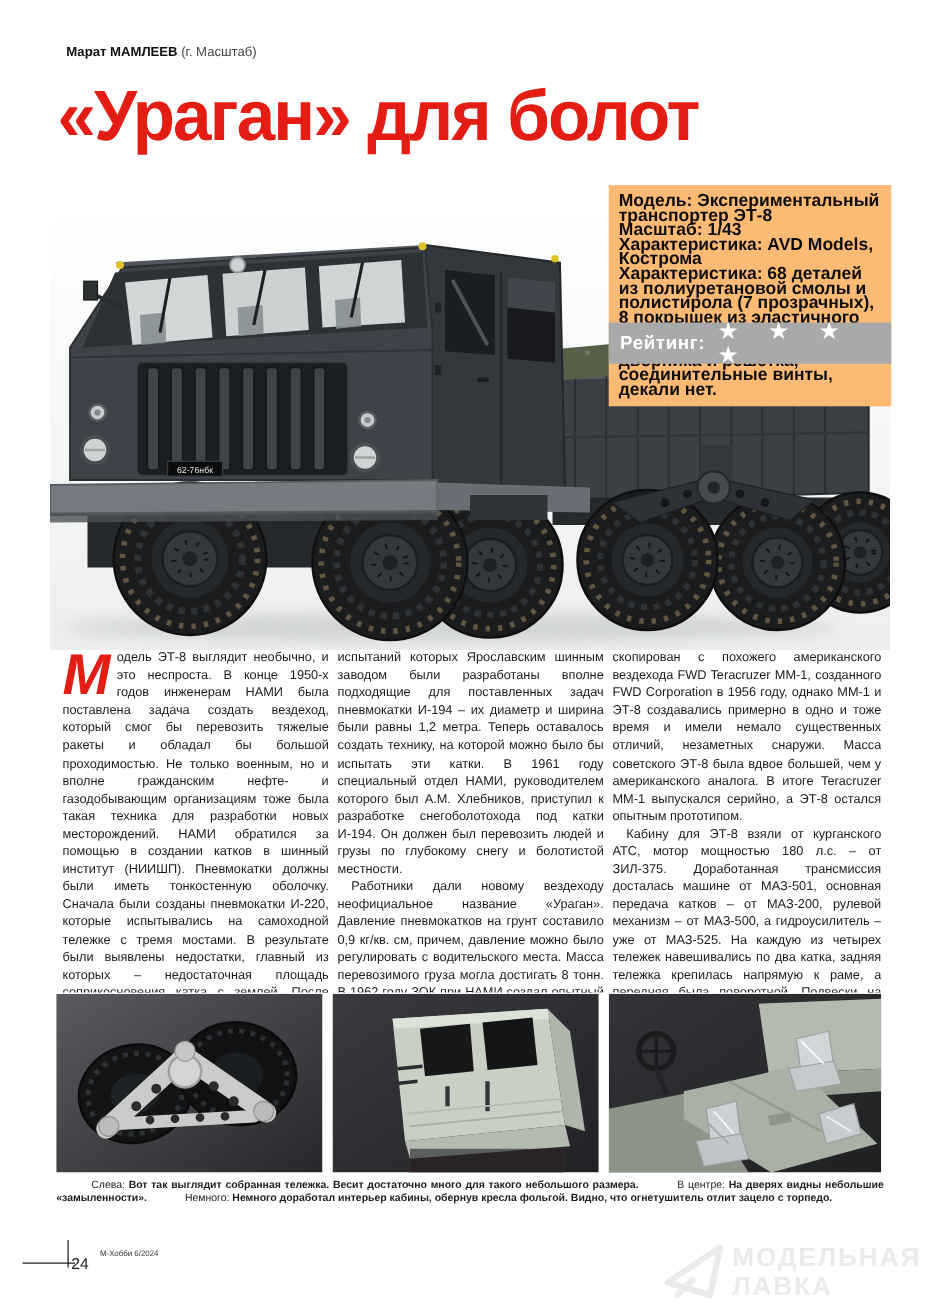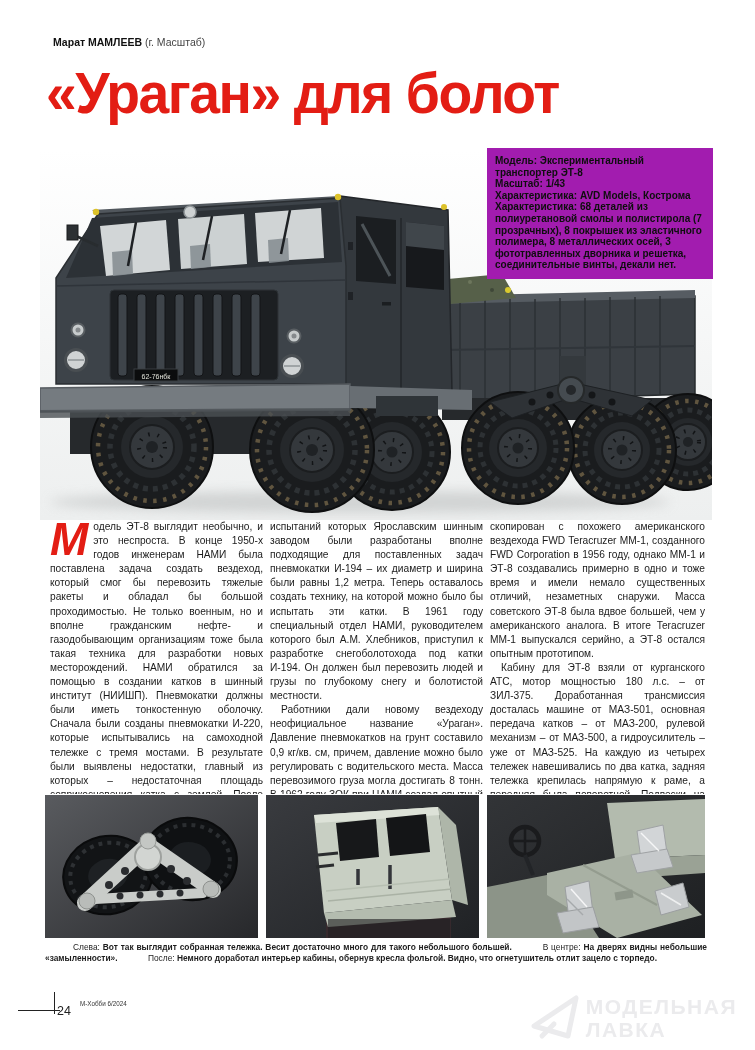--- a/index.html
+++ b/index.html
@@ -11,21 +11,21 @@
   .byline .city{color:#444;font-weight:normal;}
 
   .title{position:absolute;left:46px;top:60px;width:690px;font-size:57px;font-weight:800;
          letter-spacing:-1.5px;color:#e31d14;white-space:nowrap;transform:scaleX(.97);
          transform-origin:left center;}
 
   .mainphoto{position:absolute;left:40px;top:150px;width:672px;height:370px;
              background:linear-gradient(#ffffff 60%,#edEFEF 100%);}
 
   .infobox{position:absolute;left:487px;top:148px;width:226px;box-sizing:border-box;
-           background:#a21caf;padding:7px 8px 8px 8px;font-size:10px;line-height:11.6px;
+           background:#fdba74;padding:7px 8px 8px 8px;font-size:14px;line-height:11.6px;
            font-weight:bold;color:#0e0e0e;z-index:5;}
   .infobox div{margin:0;}
 
   .rating{position:absolute;left:487px;top:258px;width:226px;height:33px;background:#a9a9a9;
           display:flex;align-items:center;box-sizing:border-box;padding-left:9px;z-index:5;}
   .rating .rlabel{color:#fff;font-size:15px;font-weight:bold;letter-spacing:.5px;}
   .rating .stars{color:#fff;font-size:19px;margin-left:10px;letter-spacing:9px;line-height:1;}
 
   .col{position:absolute;top:520px;width:213px;height:274px;overflow:hidden;font-size:10.2px;
        line-height:14.1px;text-align:justify;color:#1b1b1b;}
@@ -241,20 +241,24 @@
     </svg>
   </div>
 
   <div class="infobox">
     <div><span>Модель: </span><span>Экспериментальный транспортер ЭТ-8</span></div>
     <div><span>Масштаб: </span><span>1/43</span></div>
     <div><span>Характеристика: </span><span>AVD Models, Кострома</span></div>
     <div><span>Характеристика: </span><span>68 деталей из полиуретановой смолы и полистирола (7 прозрачных), 8 покрышек из эластичного полимера, 8 металлических осей, 3 фототравленных дворника и решетка, соединительные винты, декали нет.</span></div>
   </div>
 
+  <div class="rating">
+    <span class="rlabel">Рейтинг:</span>
+    <span class="stars">★ ★ ★ ★</span>
+  </div>
 
   <div class="col" id="col1">
     <p><span class="dropcap">М</span><span>одель ЭТ-8 выглядит необычно, и это неспроста. В конце 1950-х годов инженерам НАМИ была поставлена задача создать вездеход, который смог бы перевозить тяжелые ракеты и обладал бы большой проходимостью. Не только военным, но и вполне гражданским нефте- и газодобывающим организациям тоже была такая техника для разработки новых месторождений. НАМИ обратился за помощью в создании катков в шинный институт (НИИШП). Пневмокатки должны были иметь тонкостенную оболочку. Сначала были созданы пневмокатки И-220, которые испытывались на самоходной тележке с тремя мостами. В результате были выявлены недостатки, главный из которых – недостаточная площадь соприкосновения катка с землей. После появились еще несколько типов пневмокатков, по результатам</span></p>
   </div>
   <div class="col" id="col2">
     <p>испытаний которых Ярославским шинным заводом были разработаны вполне подходящие для поставленных задач пневмокатки И-194 – их диаметр и ширина были равны 1,2 метра. Теперь оставалось создать технику, на которой можно было бы испытать эти катки. В 1961 году специальный отдел НАМИ, руководителем которого был А.М. Хлебников, приступил к разработке снегоболотохода под катки И-194. Он должен был перевозить людей и грузы по глубокому снегу и болотистой местности.</p>
     <p class="ind">Работники дали новому вездеходу неофициальное название «Ураган». Давление пневмокатков на грунт составило 0,9 кг/кв. см, причем, давление можно было регулировать с водительского места. Масса перевозимого груза могла достигать 8 тонн. В 1962 году ЗОК при НАМИ создал опытный образец ЭТ-8. Многие до сих пор считают, что ЭТ-8</p>
   </div>
   <div class="col" id="col3">
     <p>скопирован с похожего американского вездехода FWD Teracruzer MM-1, созданного FWD Corporation в 1956 году, однако MM-1 и ЭТ-8 создавались примерно в одно и тоже время и имели немало существенных отличий, незаметных снаружи. Масса советского ЭТ-8 была вдвое большей, чем у американского аналога. В итоге Teracruzer MM-1 выпускался серийно, а ЭТ-8 остался опытным прототипом.</p>
@@ -362,21 +366,21 @@
       <g>
         <circle cx="38" cy="46" r="14" fill="none" stroke="#1a1b1d" stroke-width="4.5"></circle>
         <line x1="38" y1="34" x2="38" y2="58" stroke="#1a1b1d" stroke-width="2.5"></line>
         <line x1="26" y1="46" x2="50" y2="46" stroke="#1a1b1d" stroke-width="2.5"></line>
         <line x1="38" y1="60" x2="46" y2="80" stroke="#222427" stroke-width="4"></line>
       </g>
     </svg>
   </div>
 
   <p class="caption">
-    <span class="lab">Слева: </span><b>Вот так выглядит собранная тележка. Весит достаточно много для такого небольшого большей. </b><span class="lab">В центре: </span><b>На дверях видны небольшие «замыленности». </b><span class="lab">После: </span><b>Немного доработал интерьер кабины, обернув кресла фольгой. Видно, что огнетушитель отлит зацело с торпедо.</b>
+    <span class="lab">Слева: </span><b>Вот так выглядит собранная тележка. Весит достаточно много для такого небольшого размера. </b><span class="lab">В центре: </span><b>На дверях видны небольшие «замыленности». </b><span class="lab">Немного: </span><b>Немного доработал интерьер кабины, обернув кресла фольгой. Видно, что огнетушитель отлит зацело с торпедо.</b>
   </p>
 
   <div class="pageno">
     <span class="hline"></span>
     <span class="vline"></span>
     <span class="num">24</span>
   </div>
   <div class="issue">М-Хобби 6/2024</div>
 
   <div class="watermark">

